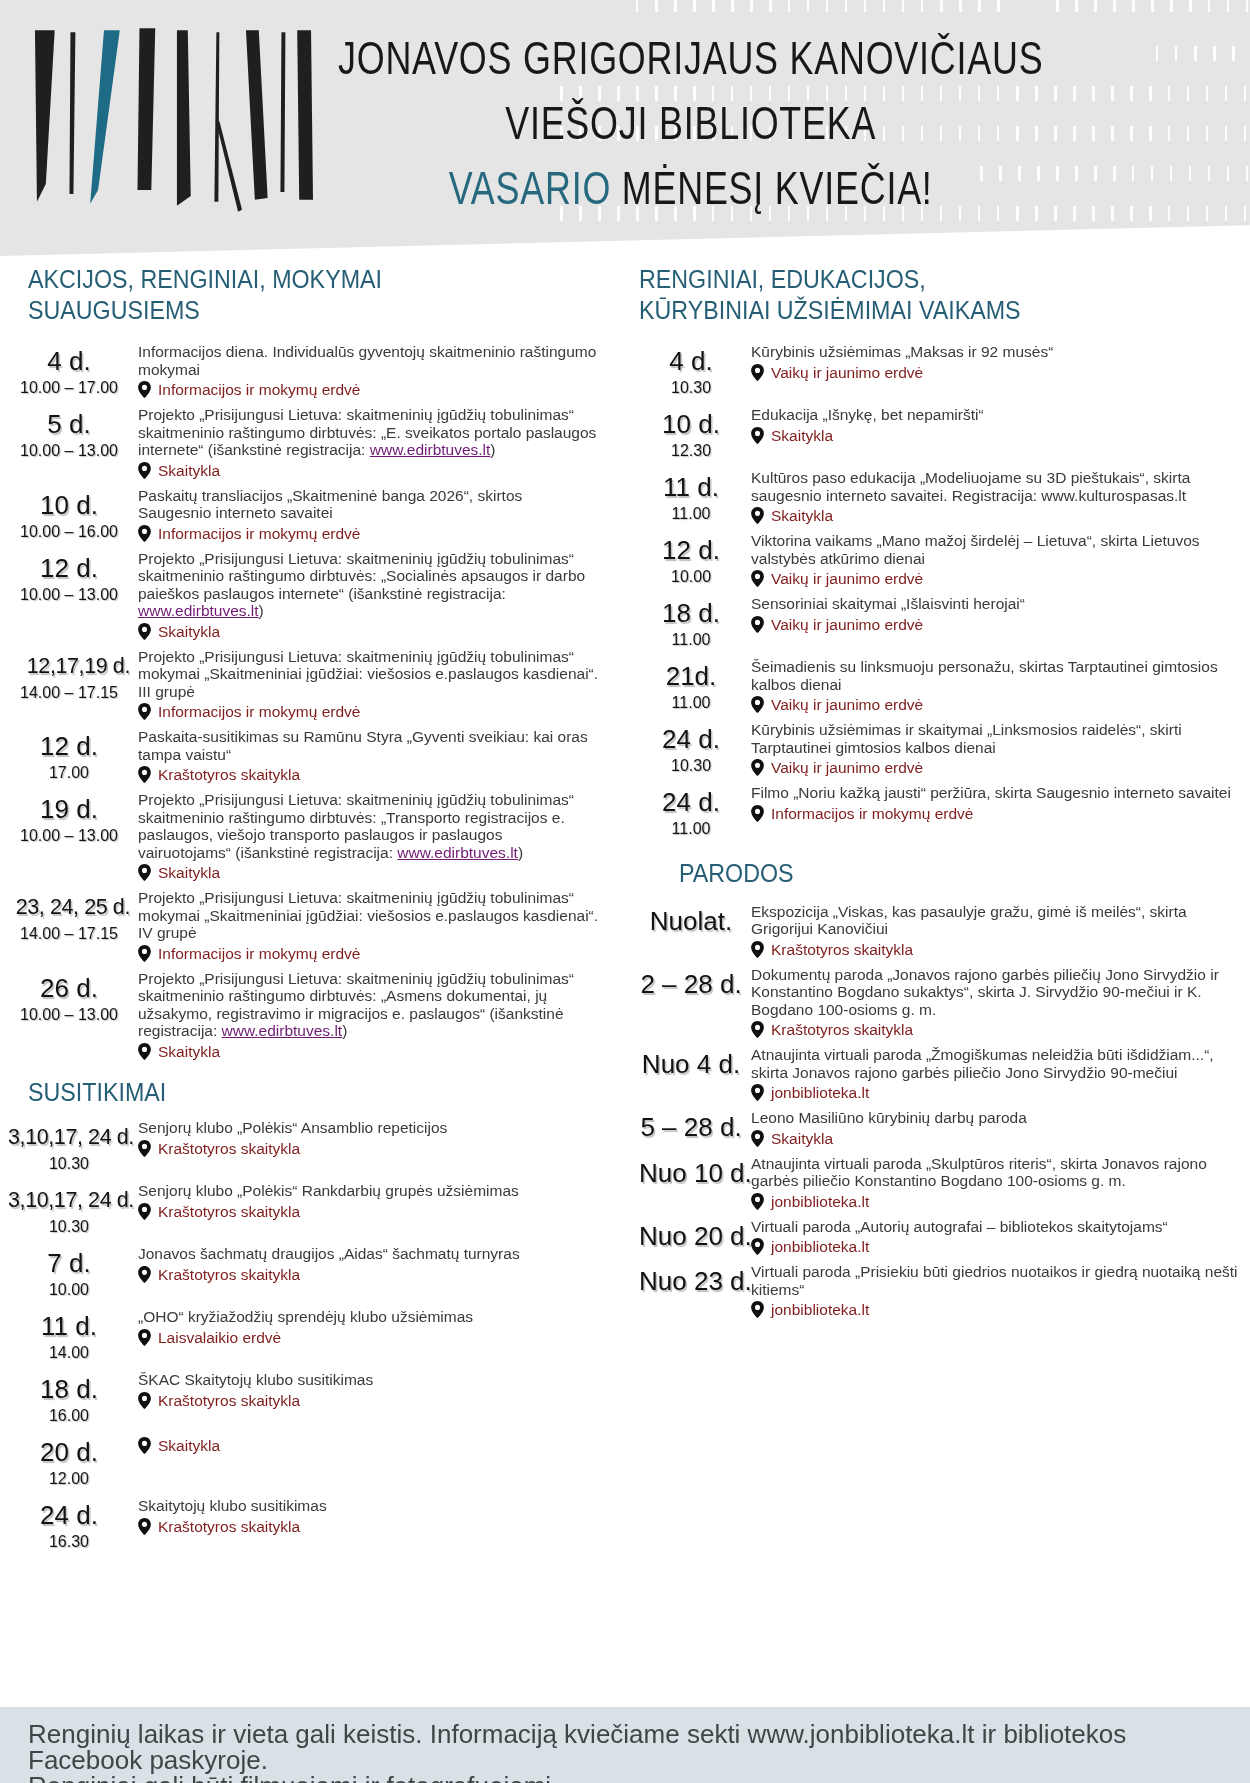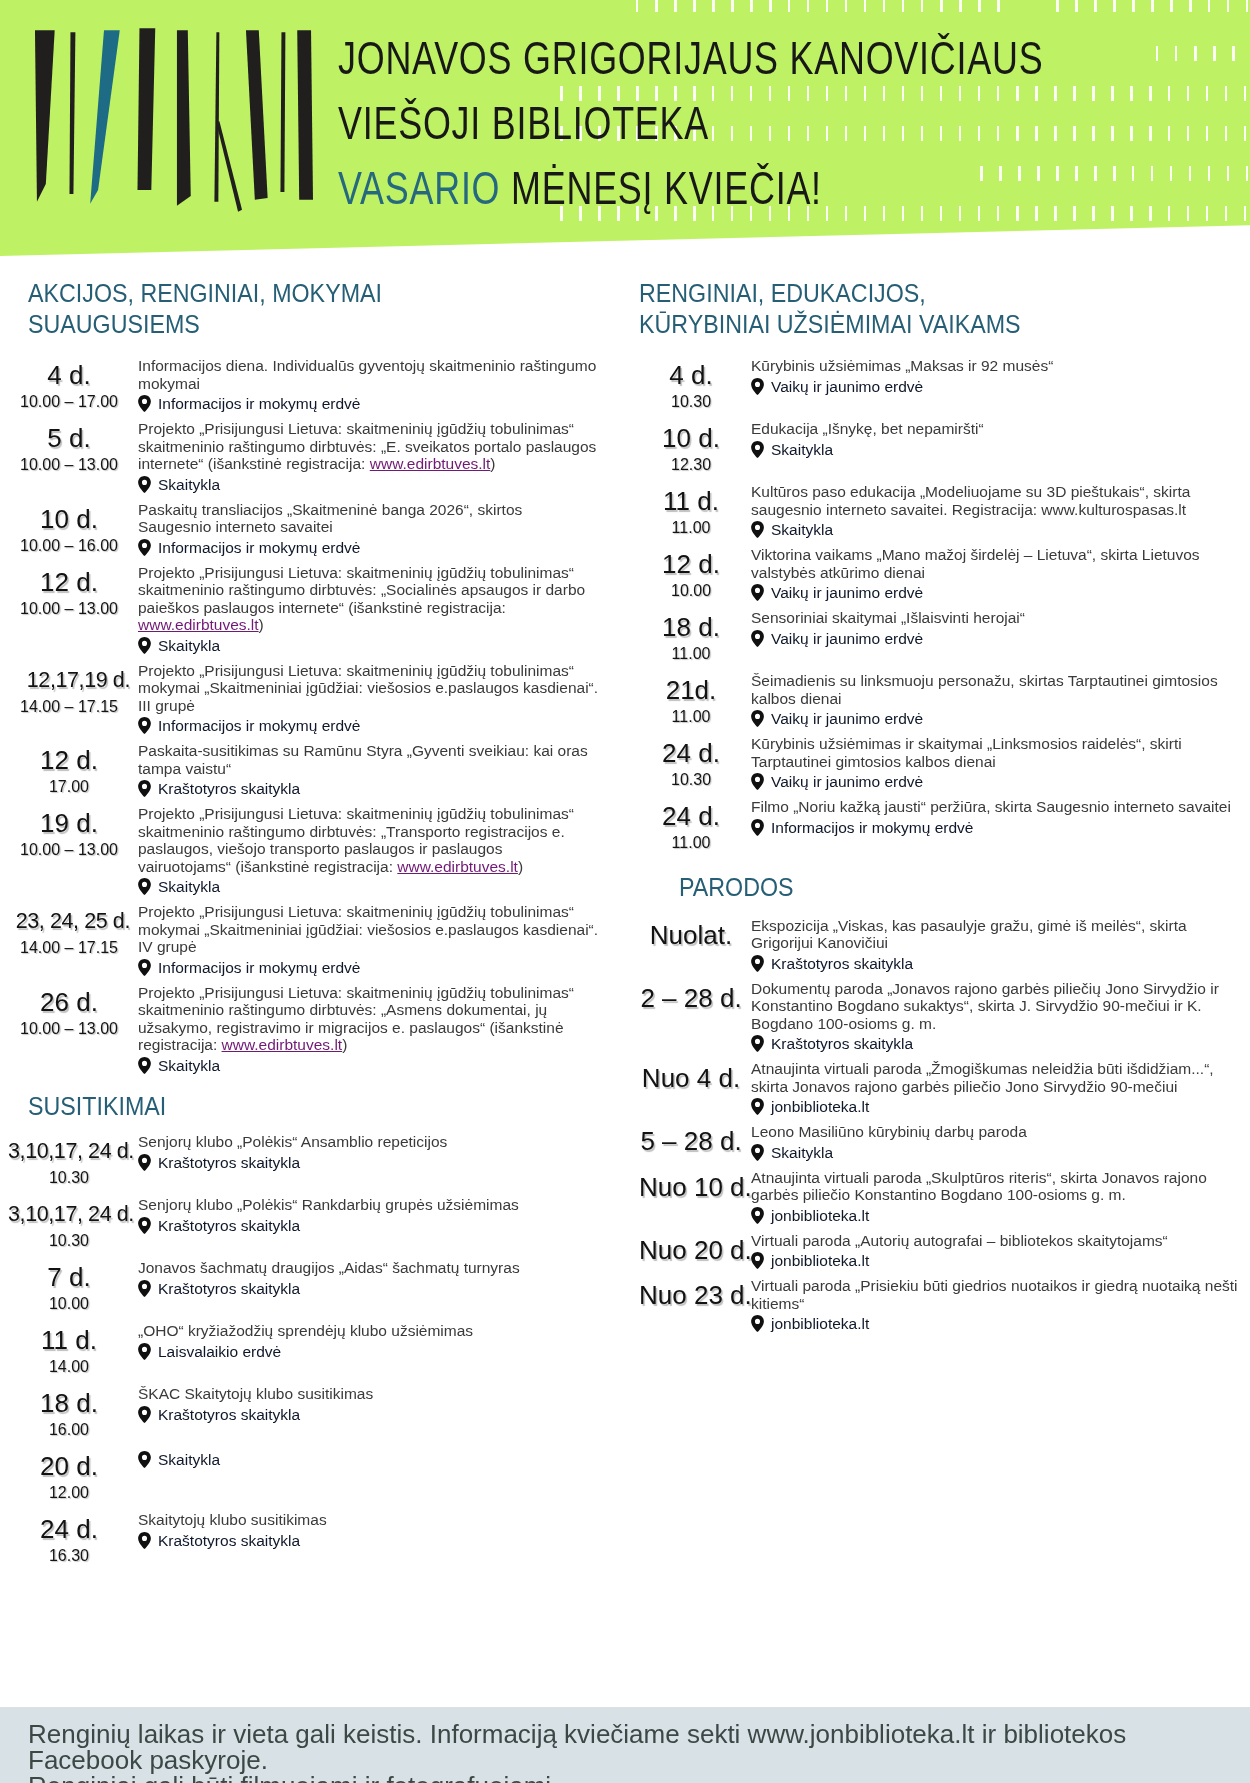--- a/index.html
+++ b/index.html
@@ -10,42 +10,43 @@
     background:#ffffff;
     overflow:hidden;
     font-family:"Liberation Sans", sans-serif;
     -webkit-font-smoothing:antialiased;
   }
 
   
   .header {
     position:absolute; top:0; left:0;
     width:1250px; height:256px;
-    background:#bef264;
+    background:#e5e5e5;
     clip-path:polygon(0 0, 100% 0, 100% 88%, 0 100%);
+    text-align:center;
   }
   .dashes {
     position:absolute;
     background-image:repeating-linear-gradient(90deg,
       rgba(255,255,255,.92) 0px, rgba(255,255,255,.92) 2.5px,
       transparent 2.5px, transparent 19px);
   }
   .logo-svg { position:absolute; left:33px; top:26px; }
   .title-block { position:absolute; left:338px; top:26px; }
   .title-line {
     font-size:46px; line-height:65px; letter-spacing:1px;
     color:#181818; white-space:nowrap;
     transform:scaleX(.78); transform-origin:0 0;
     font-weight:400;
   }
   .accent { color:#26697f; }
 
   
   .main {
-    position:absolute; top:254px; left:8px; width:1240px;
+    position:absolute; top:240px; left:8px; width:1240px;
     display:flex; align-items:flex-start;
     padding-top:24px;
   }
   .col-left  { width:592px; }
   .col-right { width:610px; margin-left:40px; }
 
   .section-title {
     font-size:25px; line-height:30.5px; font-weight:400;
     color:#265f75; white-space:pre-line;
     transform:scaleX(.93); transform-origin:0 0;
@@ -66,21 +67,21 @@
   .date-long { font-size:21.5px; letter-spacing:-.4px;text-align:right; }
   .time {
     font-size:16px; line-height:22px; color:#141414;
     text-shadow:1.2px 1.2px 1px rgba(110,110,110,.4);
   }
   .desc { flex:1; padding-left:8px; }
   .etext { font-size:15.5px; line-height:17.5px; color:#3a3a3a; }
   .inline-link { text-decoration:underline; color:#701a75; cursor:pointer; }
   .loc { margin-top:2px; display:flex; align-items:center; }
   .pin { margin-right:7px; flex:0 0 auto; }
-  .loc-text { font-size:15.5px; line-height:19px; color:#0f172a;text-align:center; }
+  .loc-text { font-size:15.5px; line-height:19px; color:#7f1d1d;text-align:center; }
   .loc-link { cursor:pointer; }
 
   
   .footer {
     position:absolute; top:1707px; left:0;
     width:1250px; height:76px;
     background:#d8e2e6;
   }
   .footer-text {
     padding:14px 20px 0 28px;

